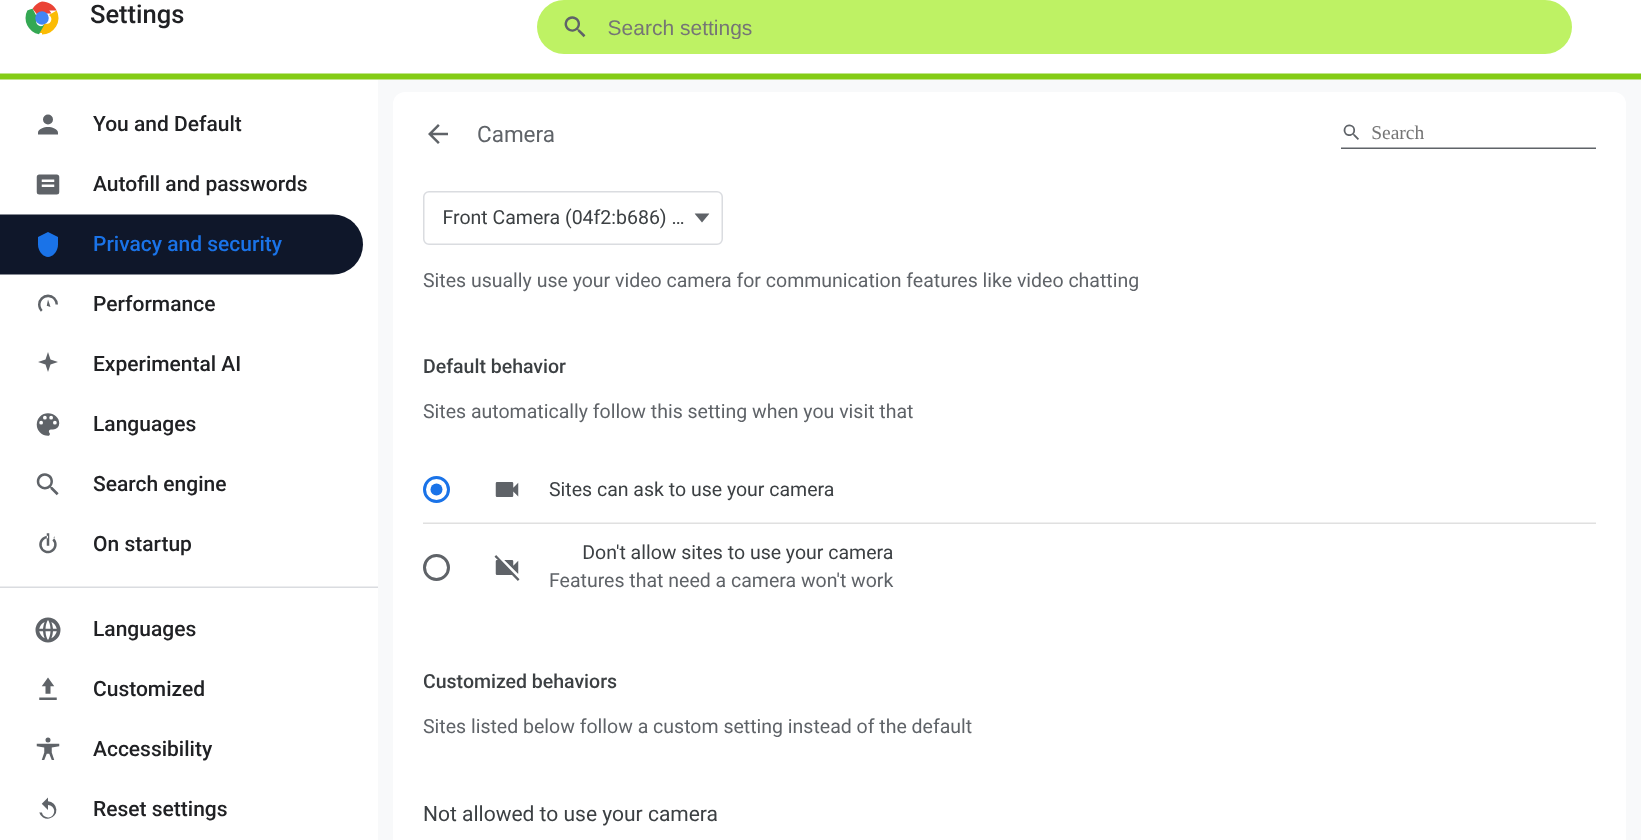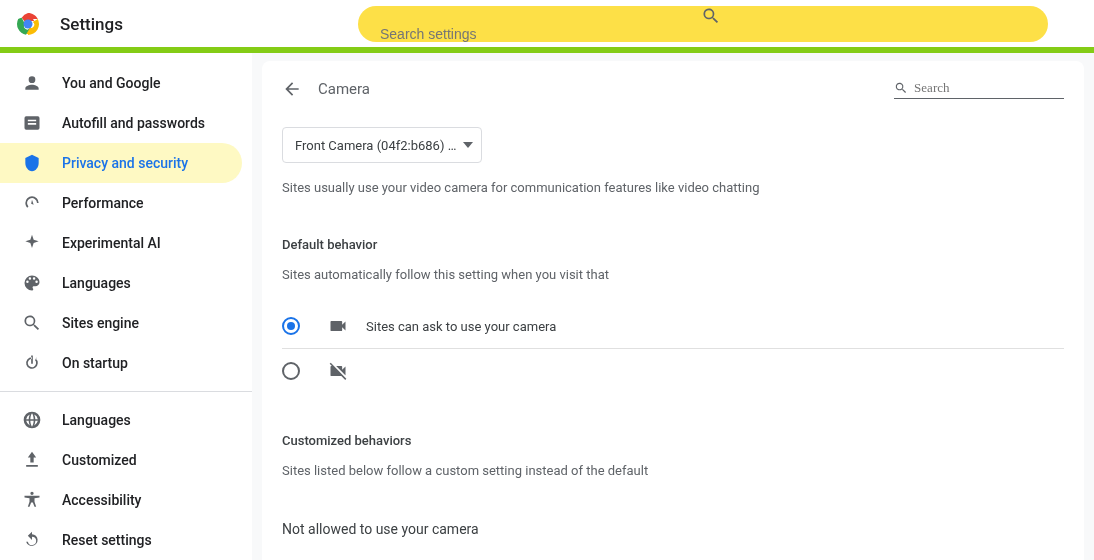--- a/index.html
+++ b/index.html
@@ -8,45 +8,44 @@
       font-size: 13px;
       color: #202124;
       background: #fff;
       width: 1094px;
       height: 560px;
       overflow: hidden;
     }
     .header {
       height: 53px;
       display: flex;
-      align-items: center;
-      border-bottom: 6px solid #84cc16;
+      align-items: flex-start;
+      border-bottom: 4px solid #84cc16;
       padding-left: 16px;
     }
     .chrome-logo {
       width: 24px; height: 24px;
       margin-right: 20px;
     }
     .header-title {
       font-size: 17px;
       font-weight: 500;
       color: #202124;
       flex: 0 0 auto;
     }
     .header-search {
       margin-left: auto;
       margin-right: 46px;
       width: 690px;
       height: 36px;
-      background: #fde047;
+      background: #bef264;
       border-radius: 20px;
       display: flex;
       align-items: center;
       padding-left: 16px;
-      flex-direction: column;
     }
     .header-search svg { width: 20px; height: 20px; fill: #5f6368; }
     .header-search input {
       border: none;
       background: transparent;
       outline: none;
       font-size: 14px;
       color: #5f6368;
       margin-left: 12px;
       width: 100%;
@@ -63,21 +62,21 @@
     .sidebar-item {
       height: 40px;
       display: flex;
       align-items: center;
       padding-left: 22px;
       border-radius: 0 20px 20px 0;
       margin-right: 10px;
       cursor: pointer;
     }
     .sidebar-item.active {
-      background: #fef9c3;
+      background: #0f172a;
     }
     .sidebar-item.active .sidebar-label { color: #1a73e8; }
     .sidebar-item.active svg { fill: #1a73e8; }
     .sidebar-item svg {
       width: 20px; height: 20px;
       fill: #5f6368;
       flex-shrink: 0;
     }
     .sidebar-label {
       margin-left: 20px;
@@ -239,21 +238,21 @@
     <input placeholder="Search settings" style="">
   </div>
 </div>
 
 <div class="layout">
   <div class="sidebar">
     <div class="sidebar-item">
       <svg viewBox="0 0 24 24">
           <path d="M12 12a4 4 0 100-8 4 4 0 000 8zm0 2c-3 0-8 1.5-8 4.5V20h16v-1.5c0-3-5-4.5-8-4.5z"></path>
         </svg>
-      <span class="sidebar-label">You and Google</span>
+      <span class="sidebar-label">You and Default</span>
     </div>
     <div class="sidebar-item">
       <svg viewBox="0 0 24 24">
           <path d="M5 4h14a2 2 0 012 2v12a2 2 0 01-2 2H5a2 2 0 01-2-2V6a2 2 0 012-2zm2 4v2h10V8H7zm0 4v2h10v-2H7z"></path>
         </svg>
       <span class="sidebar-label">Autofill and passwords</span>
     </div>
     <div class="sidebar-item active">
       <svg viewBox="0 0 24 24">
           <path d="M12 2l8 4v6c0 5-3.4 9.6-8 10-4.6-.4-8-5-8-10V6l8-4z"></path>
@@ -275,21 +274,21 @@
     <div class="sidebar-item">
       <svg viewBox="0 0 24 24">
           <path d="M12 3a9 9 0 000 18c1 0 1.5-.8 1.5-1.5 0-.4-.2-.8-.4-1-.3-.3-.4-.7-.4-1 0-.8.7-1.5 1.5-1.5H16a5 5 0 005-5c0-4.4-4-8-9-8zM6.5 12a1.5 1.5 0 110-3 1.5 1.5 0 010 3zm3-4a1.5 1.5 0 110-3 1.5 1.5 0 010 3zm5 0a1.5 1.5 0 110-3 1.5 1.5 0 010 3zm3 4a1.5 1.5 0 110-3 1.5 1.5 0 010 3z"></path>
         </svg>
       <span class="sidebar-label">Languages</span>
     </div>
     <div class="sidebar-item">
       <svg viewBox="0 0 24 24">
           <path d="M15.5 14h-.8l-.3-.3a6.5 6.5 0 10-.7.7l.3.3v.8l5 5 1.5-1.5-5-5zm-6 0a4.5 4.5 0 110-9 4.5 4.5 0 010 9z"></path>
         </svg>
-      <span class="sidebar-label">Sites engine</span>
+      <span class="sidebar-label">Search engine</span>
     </div>
     <div class="sidebar-item">
       <svg viewBox="0 0 24 24">
           <path d="M13 3h-2v10h2V3zm4.8 2.2l-1.4 1.4A7 7 0 1112 5v2a5 5 0 103.5 1.5l1.3-1.3z"></path>
         </svg>
       <span class="sidebar-label">On startup</span>
     </div>
     <div class="sidebar-divider"></div>
     <div class="sidebar-item">
       <svg viewBox="0 0 24 24">
@@ -351,20 +350,24 @@
             </svg>
           <div class="radio-text">
             <div class="radio-label">Sites can ask to use your camera</div>
           </div>
         </div>
         <div class="radio-row">
           <div class="radio"></div>
           <svg class="radio-icon" viewBox="0 0 24 24">
               <path d="M21 6.5l-4 4V7a1 1 0 00-1-1H9.8l11 11 .2-.2v-10.3zM3.3 2L2 3.3 4.7 6H4a1 1 0 00-1 1v10a1 1 0 001 1h12l4.7 4.7 1.3-1.3L3.3 2z"></path>
             </svg>
+          <div class="radio-text">
+            <div class="radio-label">Don't allow sites to use your camera</div>
+            <div class="radio-sublabel">Features that need a camera won't work</div>
+          </div>
         </div>
       </div>
 
       <div class="section-title">Customized behaviors</div>
       <div class="desc" style="margin-top:14px">Sites listed below follow a custom setting instead of the default</div>
 
       <div class="subsection">Not allowed to use your camera</div>
     </div>
   </div>
 </div>

